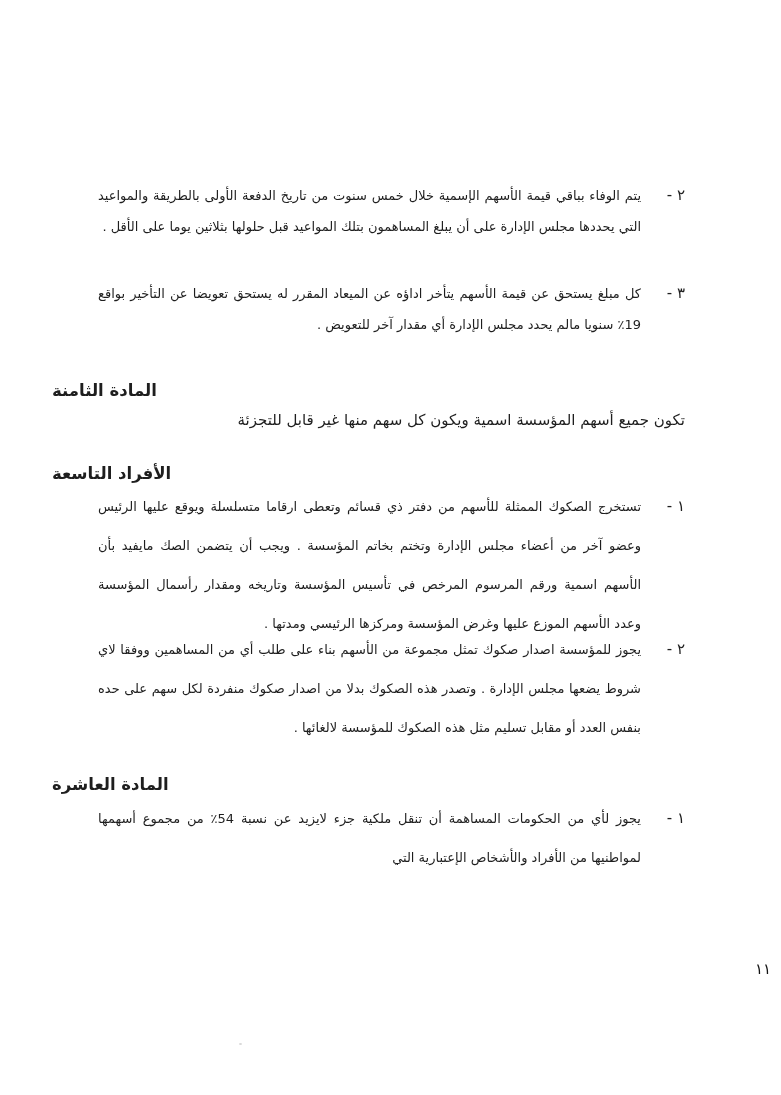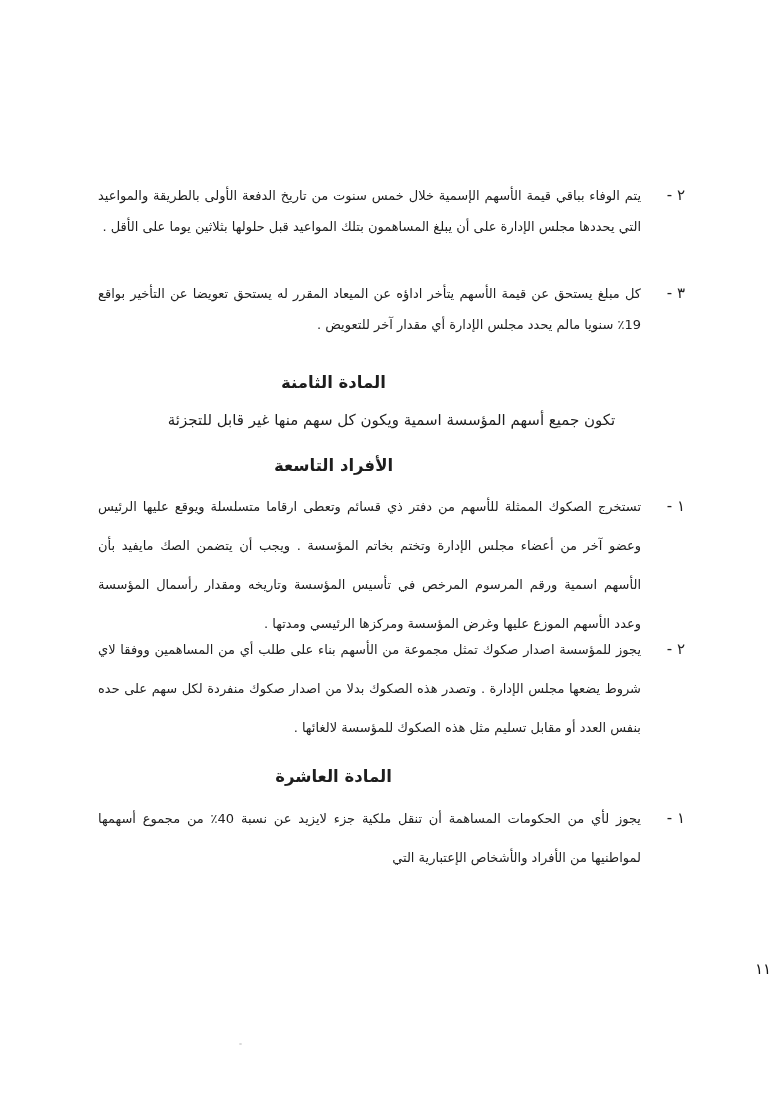--- a/index.html
+++ b/index.html
@@ -28,33 +28,32 @@
     margin:0;
     font-size:13px;
     text-align:justify;
     line-height:31px;
     letter-spacing:0.1px;
   }
   .tight .item-num,.tight .item-text{line-height:39px;}
   .article-heading{
     position:absolute;
     right:96px;left:98px;
-    margin:4px;
-    text-align:center;
+    margin:12px;
+    text-align:left;
     font-size:16.5px;
     font-weight:bold;
   }
   .article-heading .heading-inner{
     display:inline-block;
     position:relative;
     right:58px; 
   }
   .single-line{
     margin:0;
-    text-align:center;
     font-size:15px;
     line-height:28px;
   }
   .page-number{
     position:absolute;
     top:960px;left:0;right:10px;
     text-align:right;
     font-size:15px;
     color:#141414;
   }
@@ -100,20 +99,20 @@
     <span class="item-num">٢ -</span>
     <p class="item-text">يجوز للمؤسسة اصدار صكوك تمثل مجموعة من الأسهم بناء على طلب أي من المساهمين ووفقا لاي شروط يضعها مجلس الإدارة . وتصدر هذه الصكوك بدلا من اصدار صكوك منفردة لكل سهم على حده بنفس العدد أو مقابل تسليم مثل هذه الصكوك للمؤسسة لالغائها .</p>
   </div>
 
   <h2 class="article-heading" style="top:763px;">
     <span class="heading-inner">المادة العاشرة</span>
   </h2>
 
   <div class="block list-item tight" style="top:799px;">
     <span class="item-num">١ -</span>
-    <p class="item-text">يجوز لأي من الحكومات المساهمة أن تنقل ملكية جزء لايزيد عن نسبة 40٪ من مجموع أسهمها لمواطنيها من الأفراد والأشخاص الإعتبارية التي</p>
+    <p class="item-text">يجوز لأي من الحكومات المساهمة أن تنقل ملكية جزء لايزيد عن نسبة 54٪ من مجموع أسهمها لمواطنيها من الأفراد والأشخاص الإعتبارية التي</p>
   </div>
 
   <div class="page-number">١١</div>
 
   <div class="speckle"></div>
 
 </div>
 
 </body></html>

